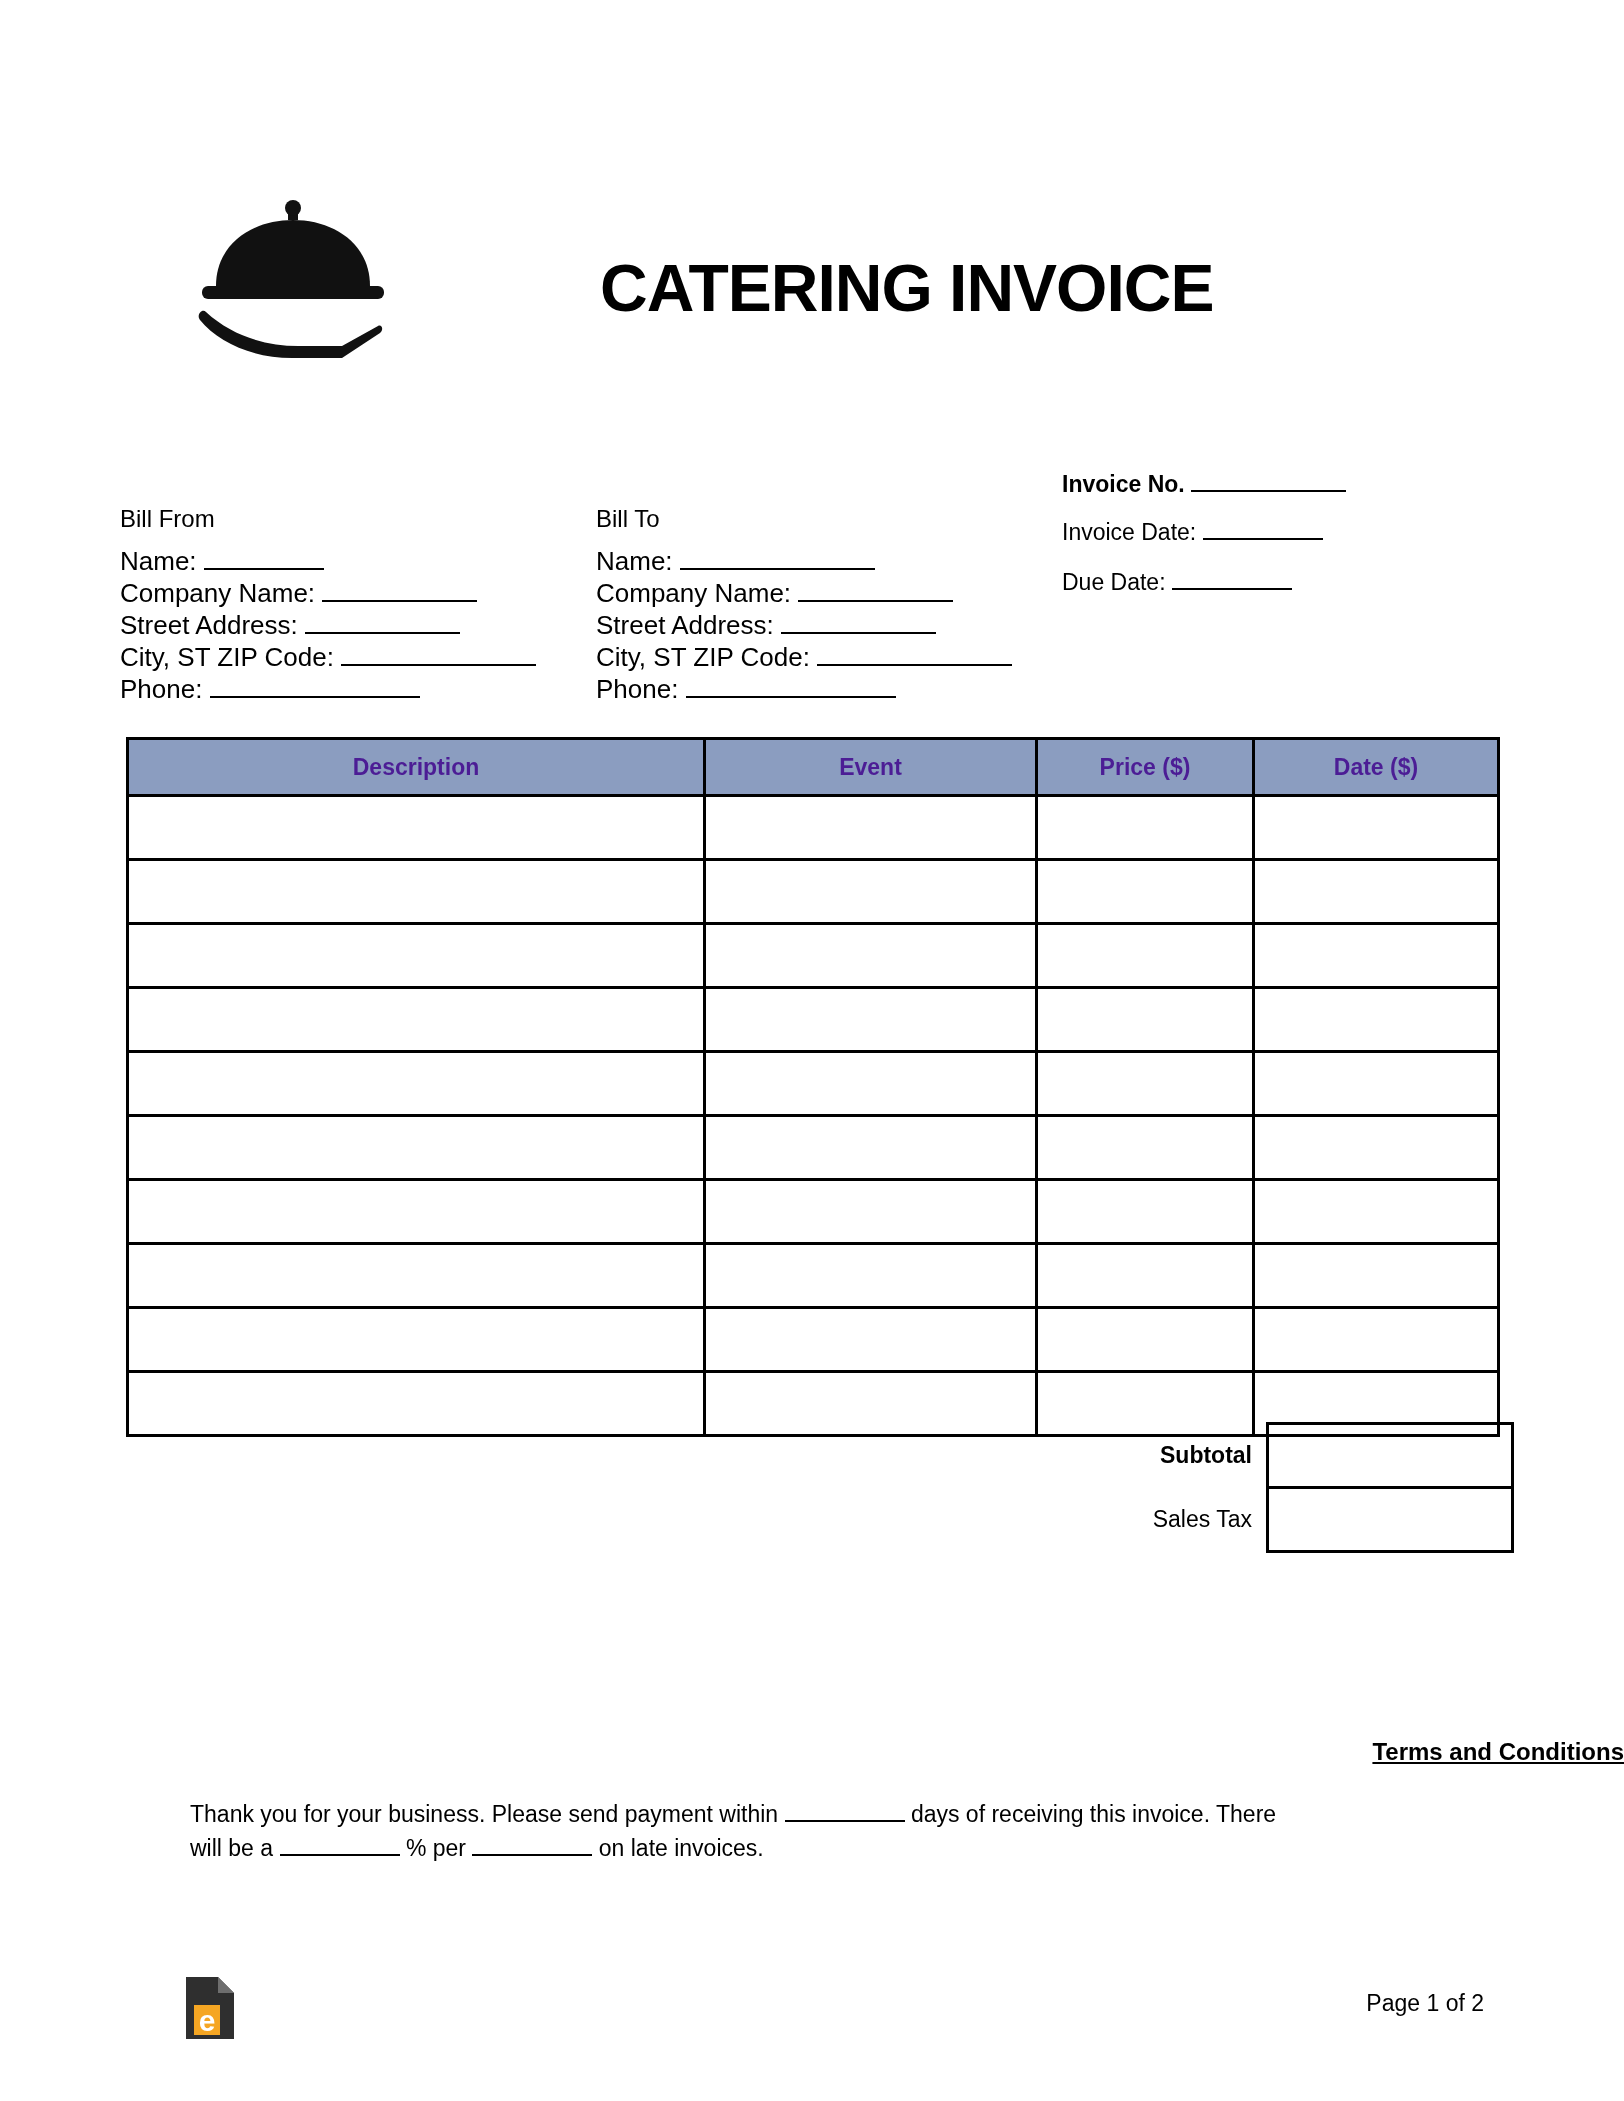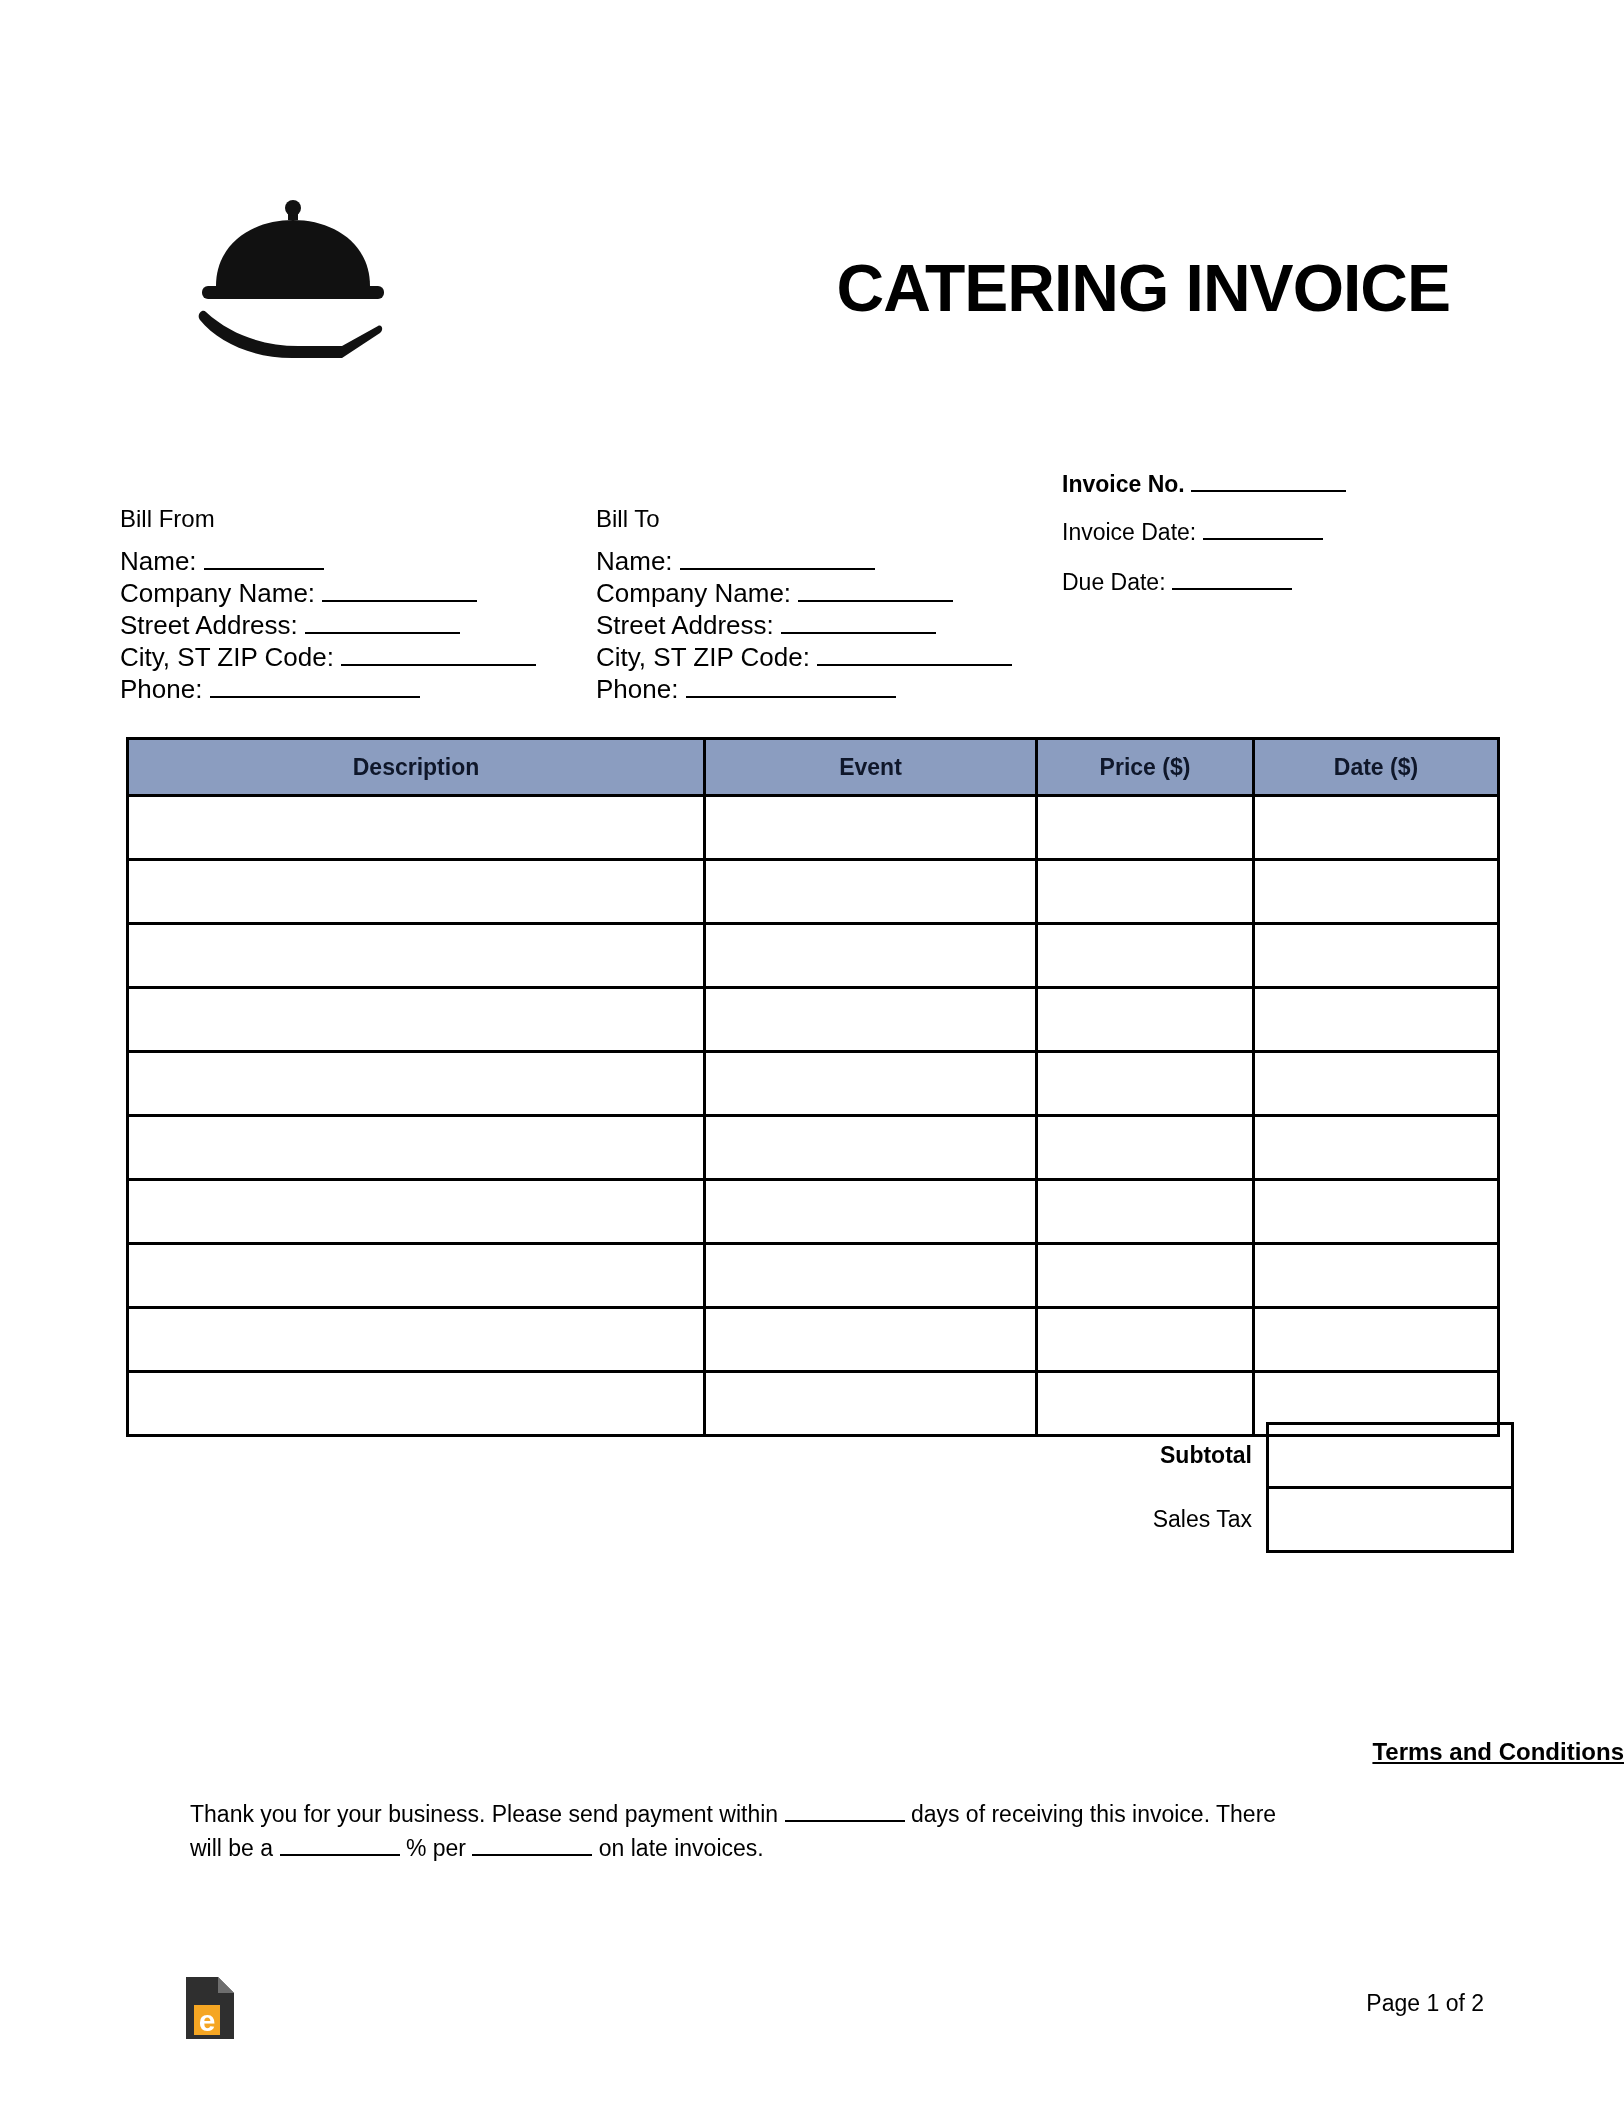--- a/index.html
+++ b/index.html
@@ -36,21 +36,21 @@
     left: 192px;
     top: 30px;
     width: 200px;
     height: 160px;
   }
   .doc-title {
     position: absolute;
     left: 600px;
     top: 80px;
     width: 850px;
-    text-align: right;
+    text-align: left;
     font-size: 66px;
     font-weight: bold;
     letter-spacing: -1px;
     white-space: nowrap;
   }
 
   
   .parties {
     position: absolute;
     left: 0;
@@ -103,21 +103,21 @@
   .items {
     position: absolute;
     left: 126px;
     top: 737px;
     width: 1365px;
     border-collapse: collapse;
     table-layout: fixed;
   }
   .items th {
     background: #8b9dc0;
-    color: #0f172a;
+    color: #4c1d95;
     font-size: 23px;
     font-weight: bold;
     height: 52px;
     border: 3px solid #000;
     text-align: center;
   }
   .items td {
     border: 3px solid #000;
     height: 59px;
   }

